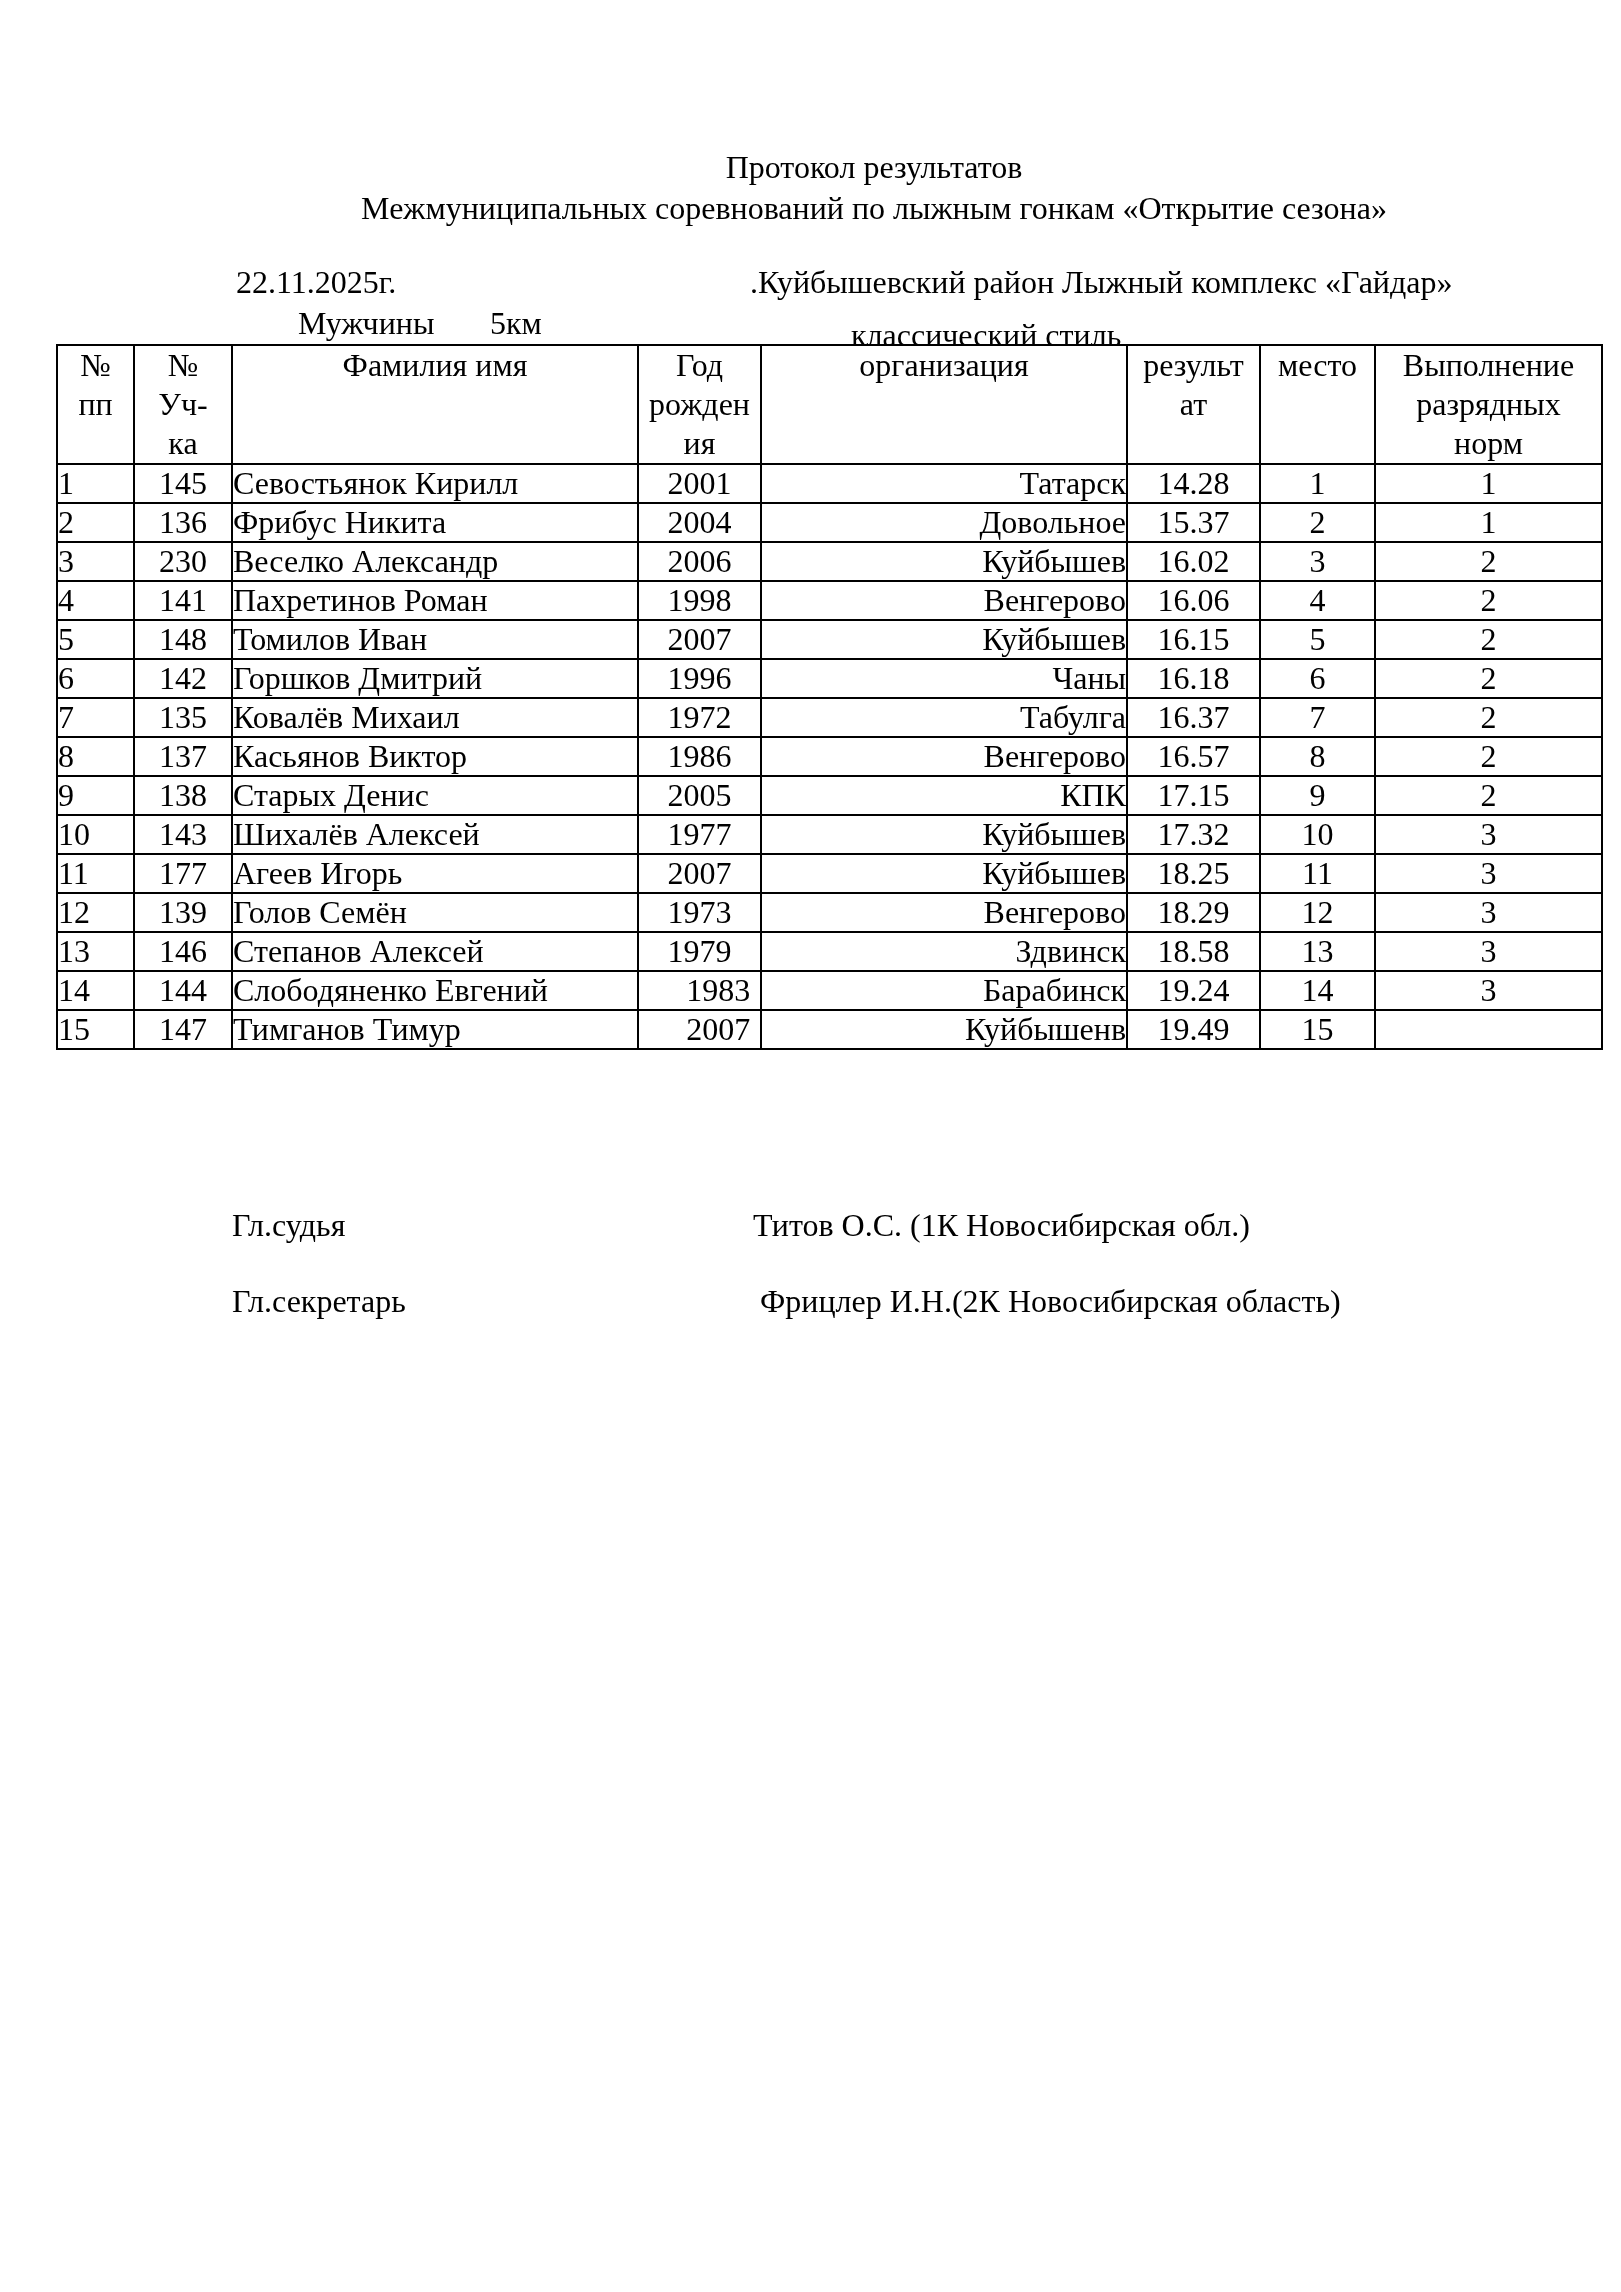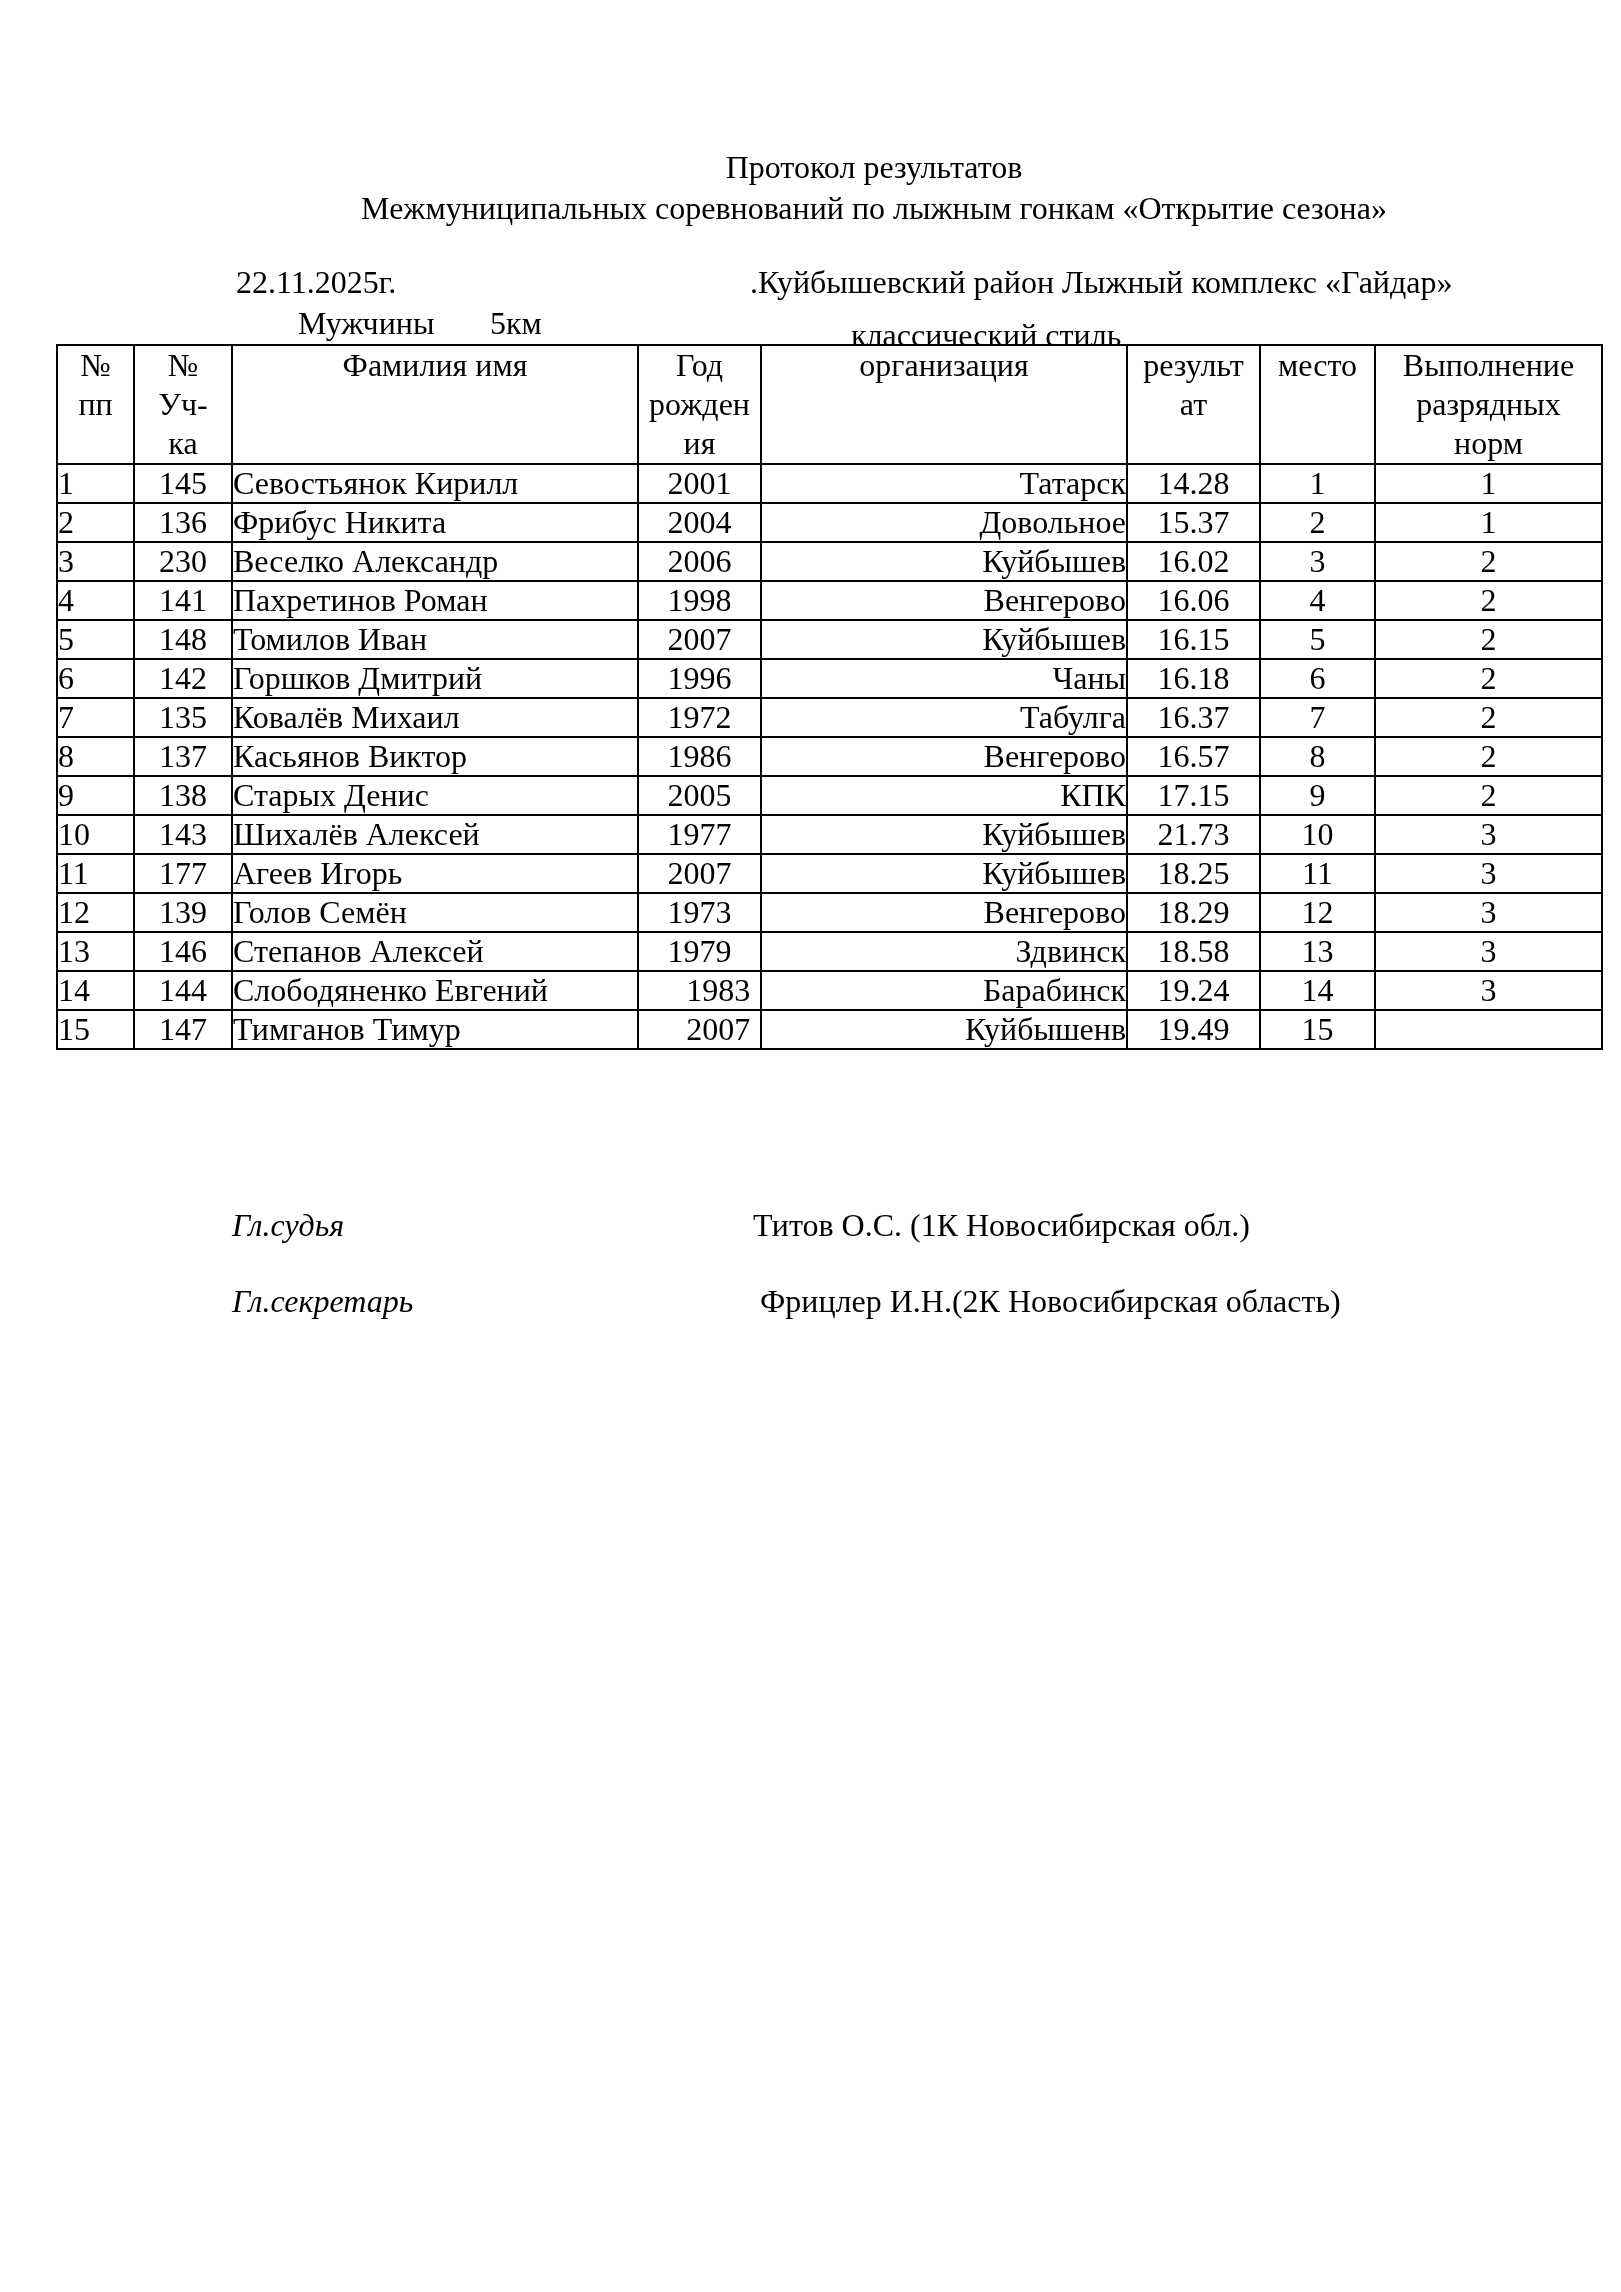--- a/index.html
+++ b/index.html
@@ -62,21 +62,21 @@
   td.c3 { text-align: center; }
   td.c4 { text-align: right; padding-left: 11.8px; }
   td.c5, td.c6, td.c7 { text-align: center; border-radius: 18px; }
   
   tbody tr:nth-child(14) td.c3,
   tbody tr:nth-child(15) td.c3 { text-align: right; padding-right: 9.8px; }
   
   .footer-block { margin-top: 155px; }
   .footer-line { position: relative; height: 41px; line-height: 41px; }
   .footer-line + .footer-line { margin-top: 35px; }
-  .pos-label { position: absolute; left: 232px; top: 0; font-style: italic; }
+  .pos-label { position: absolute; left: 232px; top: 0; }
   .pos-value-1 { position: absolute; left: 753px; top: 0; }
   .pos-value-2 { position: absolute; left: 760px; top: 0; }
 </style>
 </head>
 <body>
 
 <div class="page">
 
   <div class="title-block">
     <div>Протокол результатов</div>
@@ -216,21 +216,21 @@
           <td class="c5">17.15</td>
           <td class="c6">9</td>
           <td class="c7">2</td>
         </tr>
         <tr>
           <td class="c0">10</td>
           <td class="c1">143</td>
           <td class="c2">Шихалёв Алексей</td>
           <td class="c3">1977</td>
           <td class="c4">Куйбышев</td>
-          <td class="c5">21.73</td>
+          <td class="c5">17.32</td>
           <td class="c6">10</td>
           <td class="c7">3</td>
         </tr>
         <tr>
           <td class="c0">11</td>
           <td class="c1">177</td>
           <td class="c2">Агеев Игорь</td>
           <td class="c3">2007</td>
           <td class="c4">Куйбышев</td>
           <td class="c5">18.25</td>

